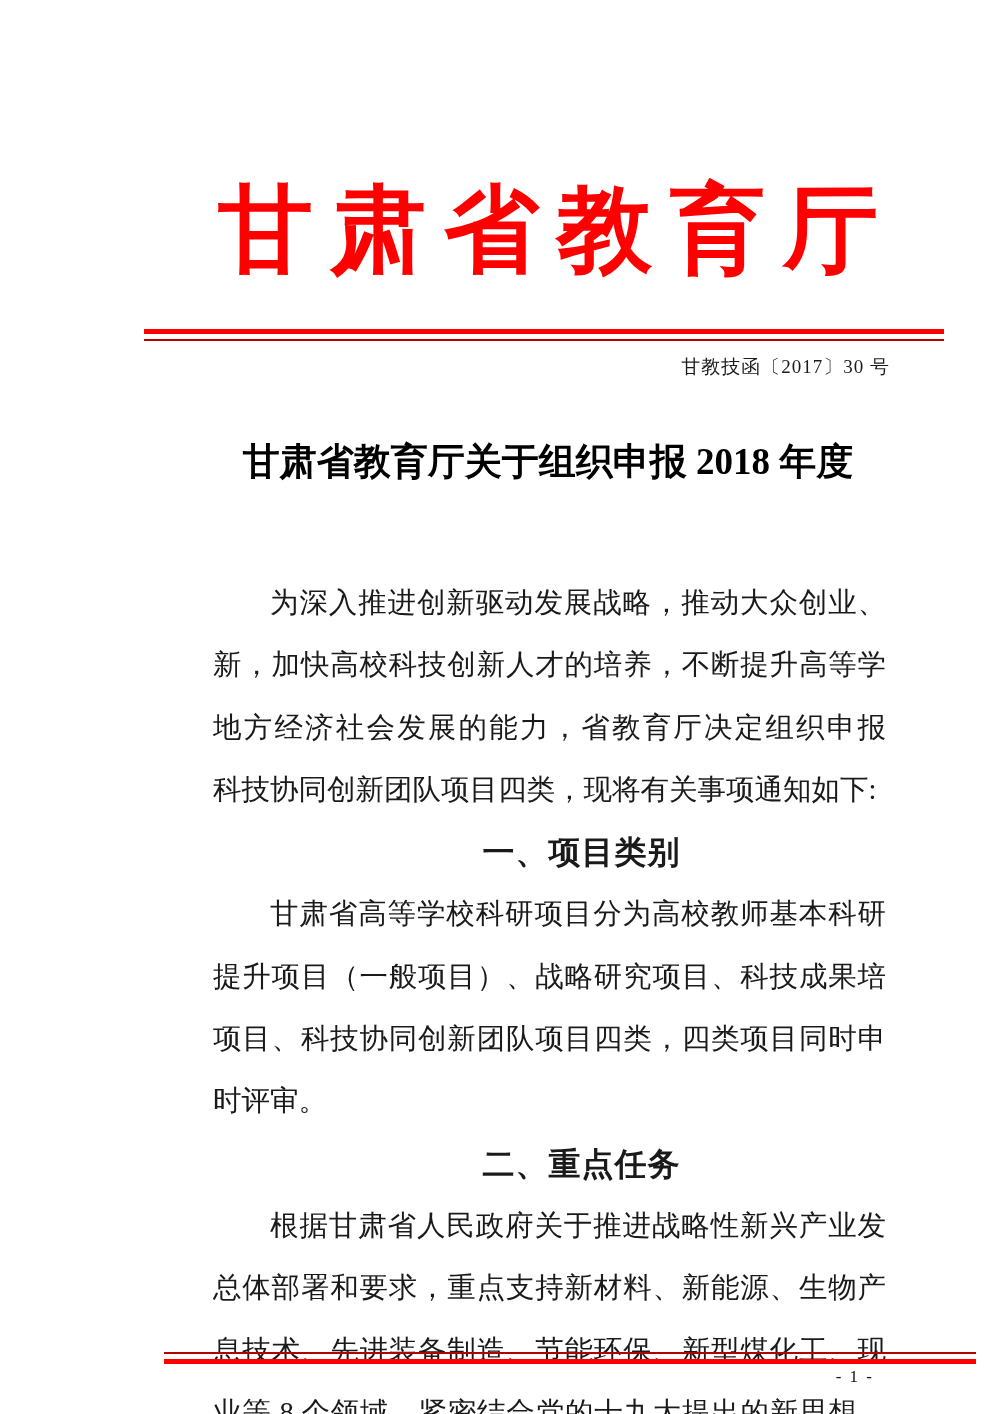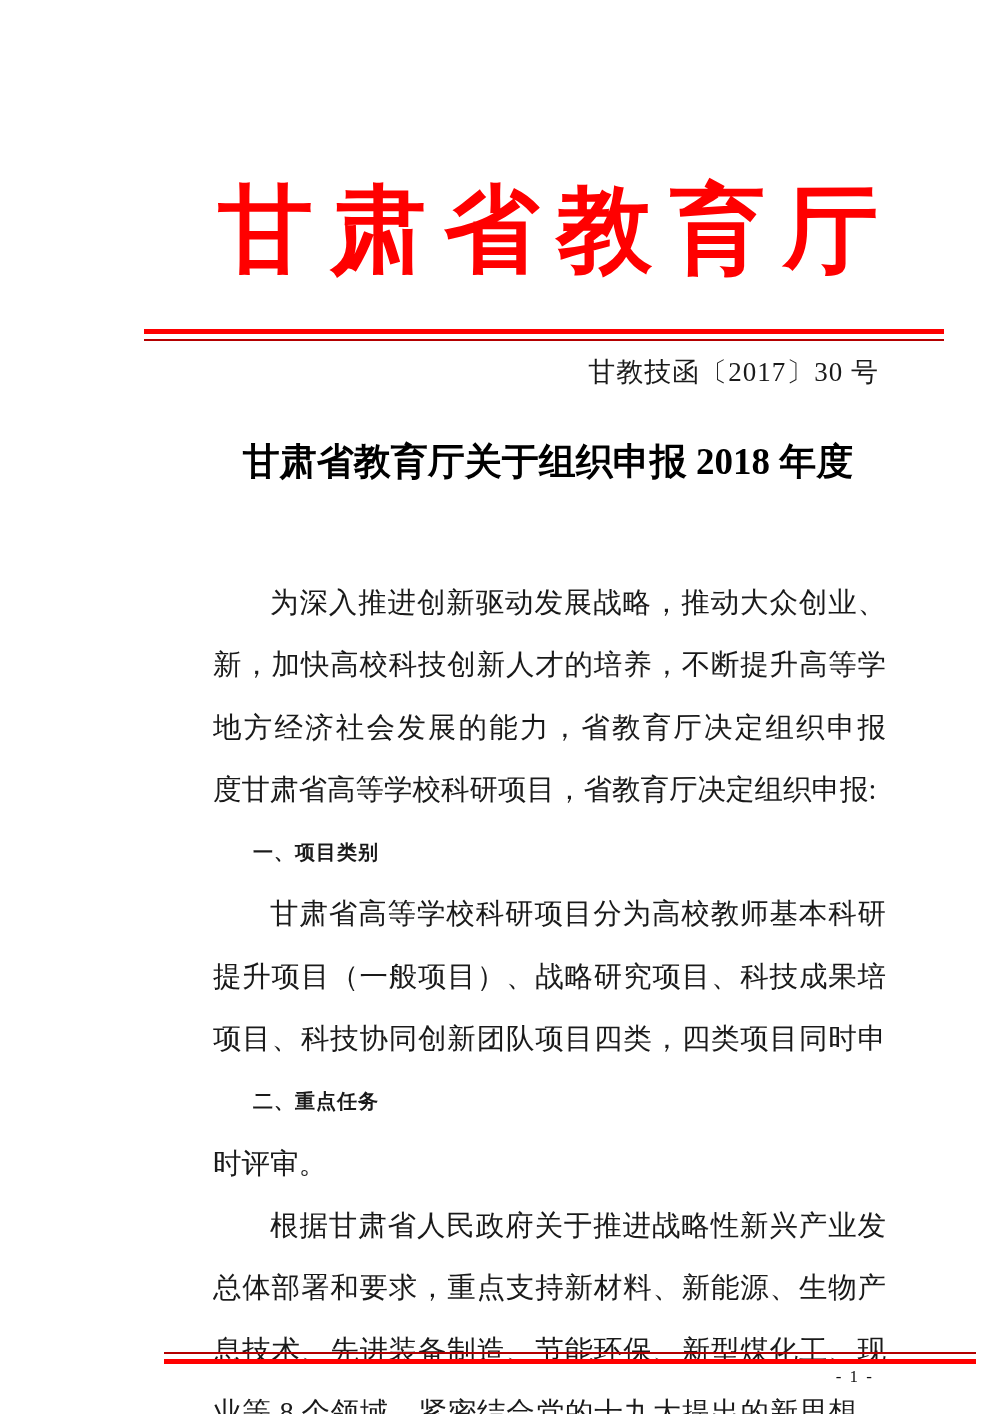--- a/index.html
+++ b/index.html
@@ -38,22 +38,22 @@
 
   .rule { position: absolute; }
   .rule-top-thick  { left: 96px;  top: 281px;  width: 800px; height: 5px; background: var(--red); }
   .rule-top-thin   { left: 96px;  top: 291px;  width: 800px; height: 2px; background: var(--dark-red); }
   .rule-bot-thin   { left: 116px; top: 1304px; width: 812px; height: 2px; background: var(--dark-red); }
   .rule-bot-thick  { left: 116px; top: 1311px; width: 812px; height: 5px; background: var(--red); }
 
   .docnum {
     position: absolute;
     top: 306px;
-    right: 145px;
-    font-size: 27px;
+    right: 134px;
+    font-size: 19px;
     letter-spacing: 1px;
     color: var(--ink);
     white-space: nowrap;
   }
 
   .title {
     position: absolute;
     top: 378px;
     left: 0;
     width: 100%;
@@ -79,22 +79,23 @@
     overflow: hidden;
   }
   .line.indent { text-indent: 2em; }
   .line.justify {
     text-align: justify;
     text-align-last: justify;
   }
   .line.heading {
     font-family: "Liberation Sans", "DejaVu Sans", sans-serif;
     font-weight: bold;
-    font-size: 20px;
+    font-size: 32px;
     letter-spacing: 1px;
+    text-align: center;
   }
 
   .pagenum {
     position: absolute;
     top: 1319px;
     right: 150px;
     font-size: 17px;
     letter-spacing: 2px;
     color: #111111;
     white-space: nowrap;
@@ -113,27 +114,27 @@
   <div class="docnum">甘教技函〔2017〕30 号</div>
 
   <div class="title">
     <div>甘肃省教育厅关于组织申报 2018 年度</div>
   </div>
 
   <div class="body-block">
       <div class="line justify indent">为深入推进创新驱动发展战略，推动大众创业、万众创</div>
       <div class="line justify">新，加快高校科技创新人才的培养，不断提升高等学校服务</div>
       <div class="line justify">地方经济社会发展的能力，省教育厅决定组织申报 2018 年</div>
-      <div class="line">度甘肃省高等学校科研项目，省教育厅决定组织申报:</div>
+      <div class="line">科技协同创新团队项目四类，现将有关事项通知如下:</div>
       <div class="line indent heading">一、项目类别</div>
       <div class="line justify indent">甘肃省高等学校科研项目分为高校教师基本科研能力</div>
       <div class="line justify">提升项目（一般项目）、战略研究项目、科技成果培育转化</div>
       <div class="line justify">项目、科技协同创新团队项目四类，四类项目同时申报，同</div>
+      <div class="line">时评审。</div>
       <div class="line indent heading">二、重点任务</div>
-      <div class="line">时评审。</div>
       <div class="line justify indent">根据甘肃省人民政府关于推进战略性新兴产业发展的</div>
       <div class="line justify">总体部署和要求，重点支持新材料、新能源、生物产业、信</div>
       <div class="line justify">息技术、先进装备制造、节能环保、新型煤化工、现代服务</div>
       <div class="line justify">业等 8 个领域。紧密结合党的十九大提出的新思想、新观念、</div>
     </div>
 
   <div class="rule rule-bot-thin"></div>
   <div class="rule rule-bot-thick"></div>
 
   <div class="pagenum">- 1 -</div>

